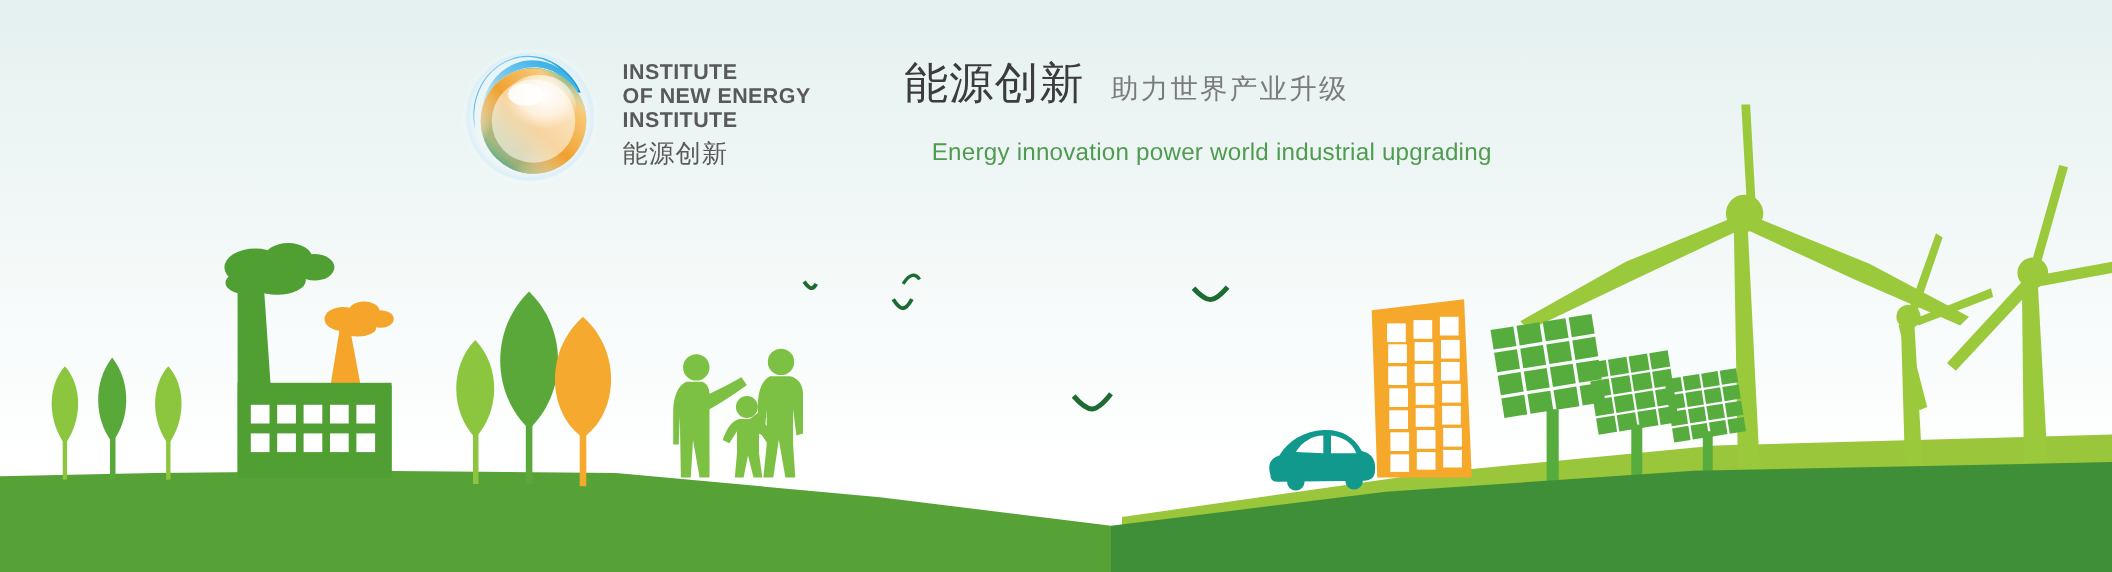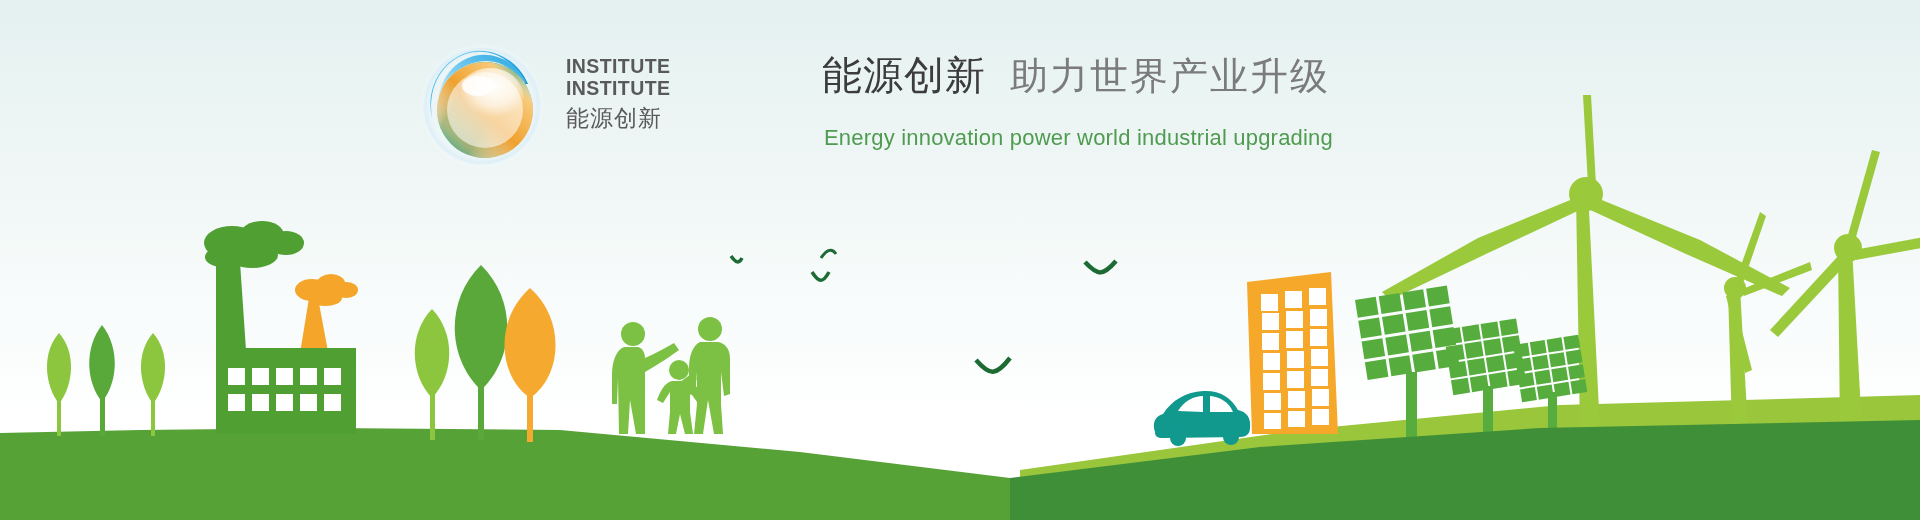--- a/index.html
+++ b/index.html
@@ -30,24 +30,24 @@
   }
 
   
   .headline{position:absolute;left:822px;top:48px;white-space:nowrap;}
   .hl-main{
     font-family:"DejaVu Sans","Liberation Sans",sans-serif;
     font-size:40px;font-weight:normal;color:#3c3c3c;letter-spacing:1px;
   }
   .hl-sub{
     font-family:"DejaVu Sans","Liberation Sans",sans-serif;
-    font-size:38px;font-weight:300;color:#7b7b7b;letter-spacing:2px;margin-left:24px;
+    font-size:25px;font-weight:300;color:#7b7b7b;letter-spacing:2px;margin-left:24px;
   }
   .subtitle{
-    position:absolute;left:824px;top:125px;white-space:nowrap;
+    position:absolute;left:847px;top:125px;white-space:nowrap;
     font-size:22px;color:#4f9b4f;letter-spacing:0.2px;
   }
 </style>
 </head>
 <body>
 
 <div class="banner">
 
   <svg class="scene" viewBox="0 0 1920 520" preserveAspectRatio="none">
 
@@ -371,20 +371,21 @@
         <circle cx="67" cy="70" r="48" fill="url(#ballG)"></circle>
         <circle cx="67" cy="70" r="48" fill="url(#ringGreen)"></circle>
         <circle cx="67" cy="70" r="48" fill="url(#ringOrange)"></circle>
         <circle cx="67" cy="70" r="38" fill="#ffffff" opacity="0.55"></circle>
         <ellipse cx="72" cy="58" rx="34" ry="30" fill="url(#gloss)"></ellipse>
         <ellipse cx="60" cy="46" rx="16" ry="10" fill="#ffffff" opacity="0.85"></ellipse>
       </svg>
 
       <div class="logo-text">
         <div class="logo-en">INSTITUTE</div>
+        <div class="logo-en">OF NEW ENERGY</div>
         <div class="logo-en">INSTITUTE</div>
         <div class="logo-cn">能源创新</div>
       </div>
     </div>
 
     <div class="headline">
       <span class="hl-main">能源创新</span><span class="hl-sub">助力世界产业升级</span>
     </div>
 
     <div class="subtitle">Energy innovation power world industrial upgrading</div>

